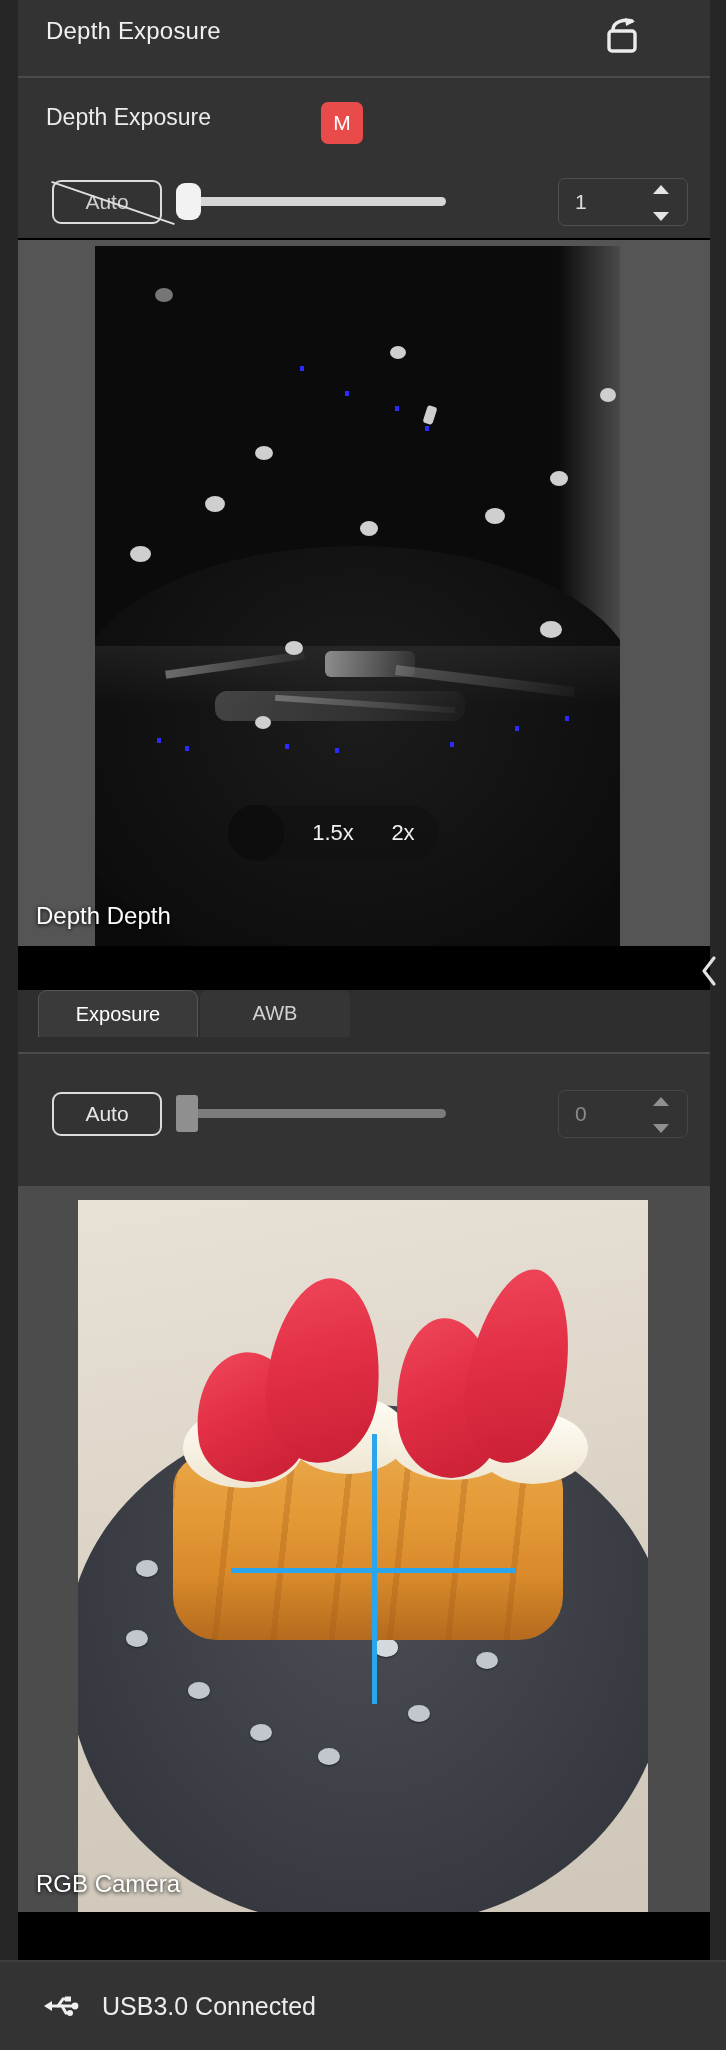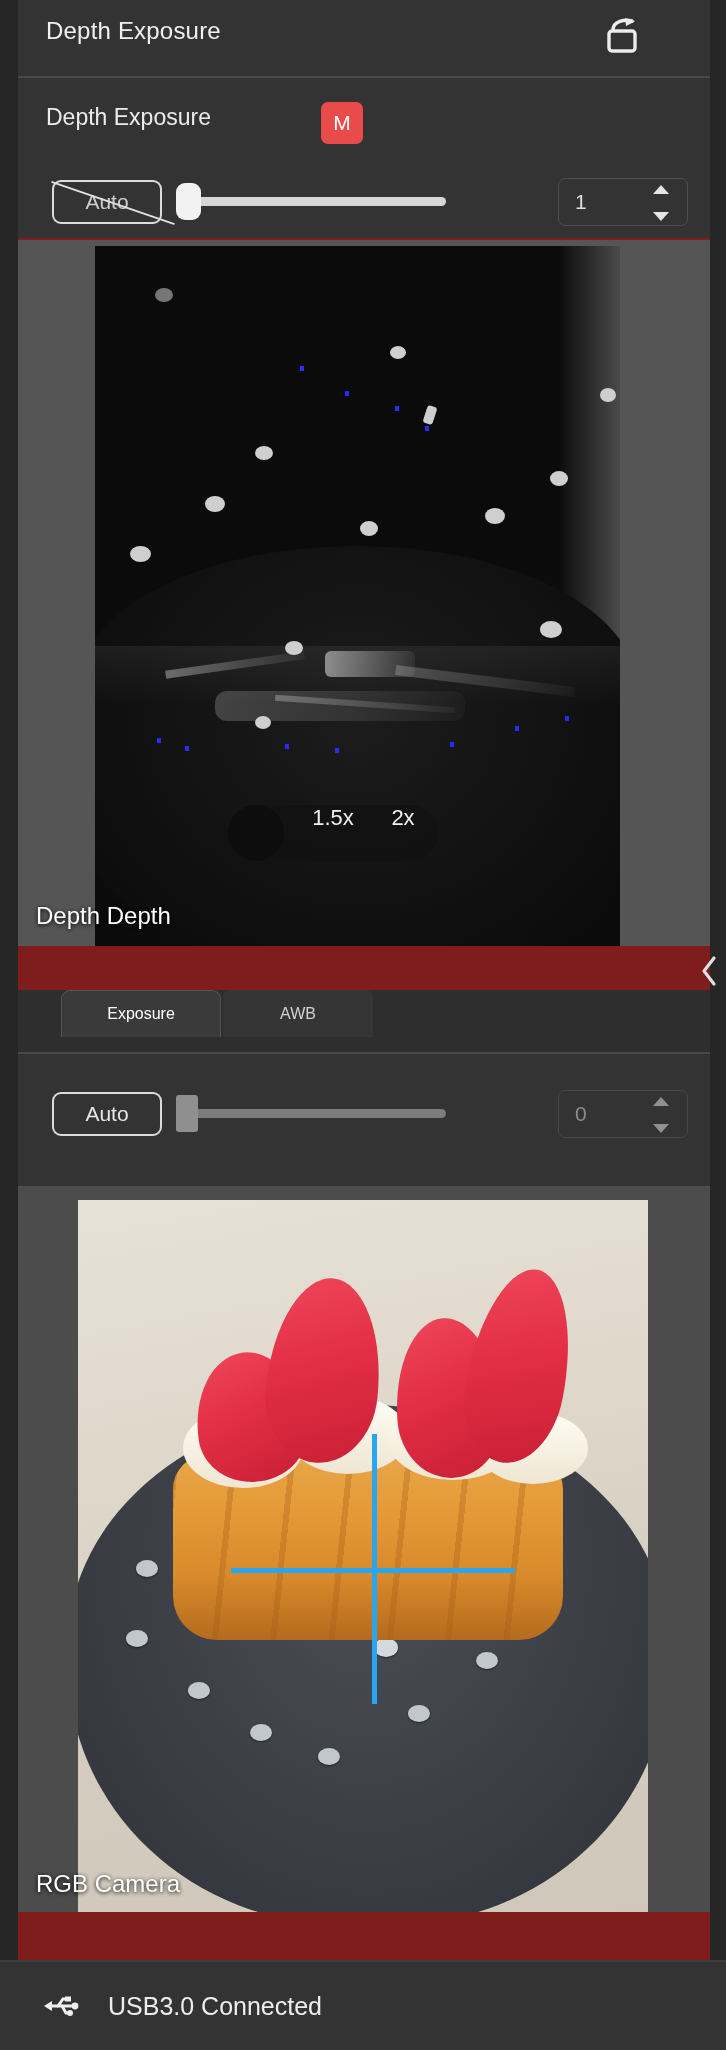--- a/index.html
+++ b/index.html
@@ -1,21 +1,21 @@
 <!DOCTYPE html>
 <html><head>
 <meta charset="utf-8">
 <style>
   html,body{margin:0;padding:0;background:#2b2b2b;}
   body{
     width:726px;height:2050px;overflow:hidden;
     font-family:"Liberation Sans","DejaVu Sans",sans-serif;
     color:#e8e8e8;-webkit-font-smoothing:antialiased;
   }
-  .app{position:relative;width:726px;height:2050px;background:#7f1d1d;overflow:hidden;}
+  .app{position:relative;width:726px;height:2050px;background:#000000;overflow:hidden;}
 
   
   .left-gutter{position:absolute;left:0;top:0;width:18px;height:1960px;background:#262626;}
   
   .right-gutter{position:absolute;right:0;top:0;width:16px;height:1960px;background:#262626;}
 
   
   .header{position:absolute;left:18px;top:0;width:692px;height:76px;background:#333333;}
   .header-title{position:absolute;left:28px;top:17px;font-size:24px;color:#f0f0f0;letter-spacing:.2px;}
   .popout-btn{position:absolute;left:575px;top:8px;width:56px;height:56px;display:flex;align-items:center;justify-content:center;cursor:pointer;}
@@ -62,31 +62,31 @@
   .depth-img .bright{position:absolute;background:#cfcfcf;border-radius:50%;}
   .depth-img .streak{position:absolute;background:linear-gradient(90deg,rgba(200,200,200,.85),rgba(160,160,160,.15));}
   .depth-img .bluedot{position:absolute;width:4px;height:5px;background:#2b2bff;}
   .depth-img .band{position:absolute;left:0;width:525px;background:linear-gradient(180deg,rgba(190,190,190,.55),rgba(110,110,110,0));}
   .depth-img .edge-right{position:absolute;right:0;top:0;width:62px;height:420px;background:linear-gradient(270deg,#4a4a4a,rgba(40,40,40,0));}
   .depth-img .plate{position:absolute;left:-18px;top:300px;width:560px;height:420px;border-radius:50%/34%;
      background:radial-gradient(ellipse at 50% 40%,#1c1c1c 0%,#101010 60%,#0a0a0a 100%);}
   .depth-label{position:absolute;left:18px;bottom:16px;font-size:24px;color:#fff;text-shadow:0 1px 4px #000;}
 
   .zoom-pill{position:absolute;left:228px;top:805px;width:210px;height:56px;border-radius:28px;background:rgba(18,18,18,.86);
-     display:flex;align-items:flex-start;}
+     display:flex;align-items:center;}
   .zoom-pill .z{flex:1;text-align:center;font-size:22px;color:#f0f0f0;cursor:pointer;}
   .zoom-pill .z.active{color:#f08b3c;font-weight:700;}
   .zoom-pill .sel-circle{position:absolute;left:0;top:0;width:56px;height:56px;border-radius:50%;background:#0d0d0d;}
 
   
   .collapse{position:absolute;left:694px;top:942px;width:30px;height:58px;display:flex;align-items:center;justify-content:center;cursor:pointer;}
 
   
   .tabbar{position:absolute;left:18px;top:990px;width:692px;height:62px;background:#2e2e2e;}
-  .tab{position:absolute;top:0;height:47px;display:flex;align-items:center;justify-content:center;font-size:16px;cursor:pointer;box-sizing:border-box;margin-left:23px;}
+  .tab{position:absolute;top:0;height:47px;display:flex;align-items:center;justify-content:center;font-size:20px;cursor:pointer;box-sizing:border-box;}
   .tab.active{left:20px;width:160px;background:#3a3a3a;color:#ffffff;border-radius:9px 9px 0 0;border:1px solid #555;border-bottom:none;}
   .tab.inactive{left:182px;width:150px;background:#353535;color:#d2d2d2;border-radius:7px 7px 0 0;text-align:center;}
   .tab-underline{position:absolute;left:18px;top:1052px;width:692px;height:2px;background:#4a4a4a;}
 
   
   .rgb-ctrl{position:absolute;left:18px;top:1054px;width:692px;height:132px;background:#333333;}
 
   
   .rgb-pane{position:absolute;left:18px;top:1186px;width:692px;height:726px;background:#4c4c4c;overflow:hidden;}
   .rgb-img{position:absolute;left:60px;top:14px;width:570px;height:712px;overflow:hidden;
@@ -102,21 +102,21 @@
   .rgb-img .berry{position:absolute;background:linear-gradient(160deg,#f0475a 0%,#e22f45 45%,#c91f35 100%);}
   .rgb-img .berry.i{border-radius:50% 50% 50% 50%/62% 62% 38% 38%;}
   .cross-h{position:absolute;background:#2aa6ef;height:5px;}
   .cross-v{position:absolute;background:#2aa6ef;width:5px;}
   .rgb-label{position:absolute;left:18px;bottom:14px;font-size:24px;color:#fff;text-shadow:0 1px 4px #000;}
 
   
   .statusline{position:absolute;left:0;top:1960px;width:726px;height:2px;background:#3f3f3f;}
   .statusbar{position:absolute;left:0;top:1962px;width:726px;height:88px;background:#333333;display:flex;align-items:center;}
   .status-icon{margin-left:44px;width:36px;height:36px;display:flex;align-items:center;justify-content:center;}
-  .status-text{margin-left:28px;font-size:25px;color:#ededed;}
+  .status-text{margin-left:22px;font-size:25px;color:#ededed;}
 </style>
 </head>
 <body>
 
 <div class="app">
 
   <div class="left-gutter"></div>
   <div class="right-gutter"></div>
 
   <div class="header">

